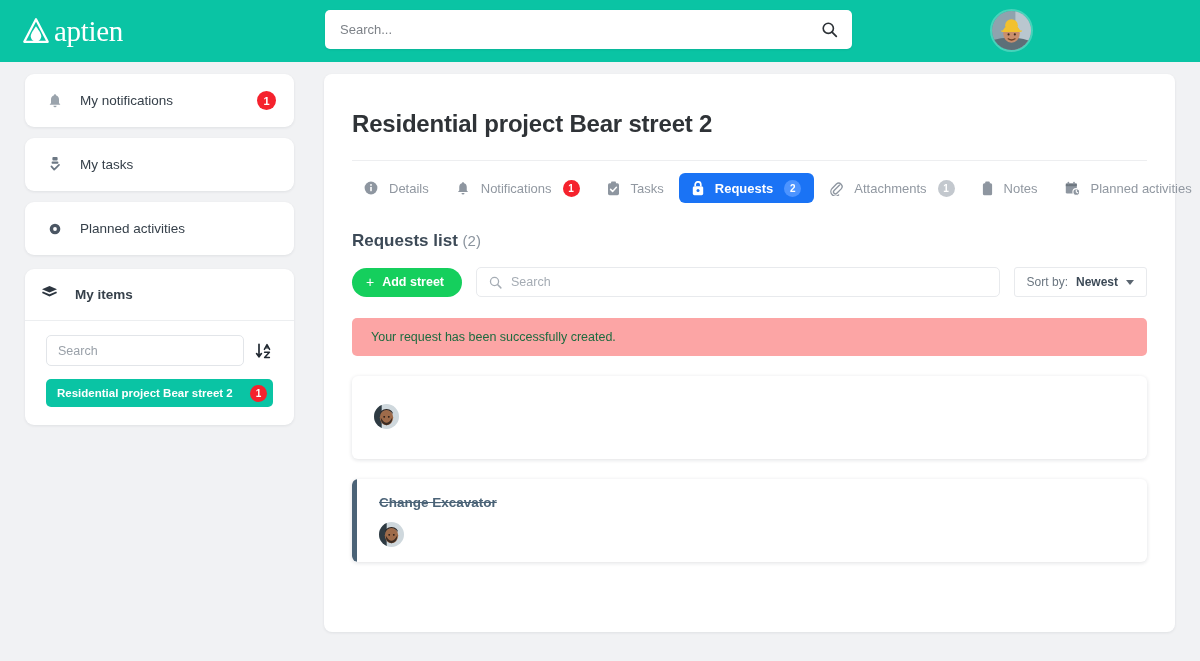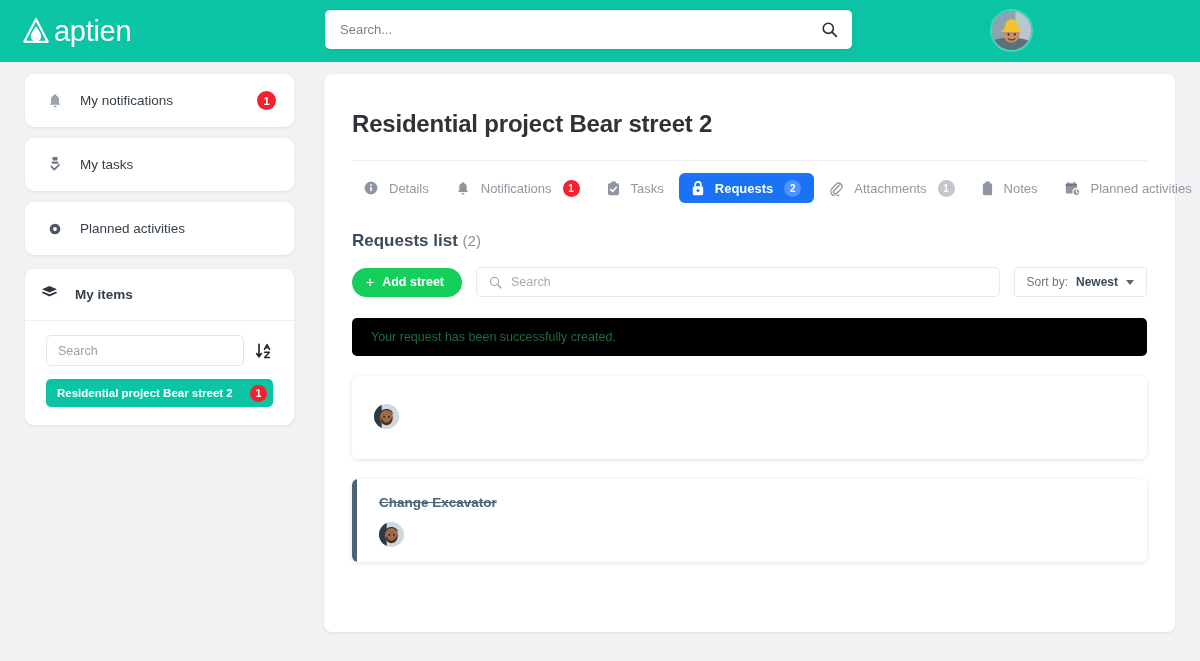--- a/index.html
+++ b/index.html
@@ -13,21 +13,21 @@
 
   
   .topbar {
     position: absolute; top: 0; left: 0;
     width: 1200px; height: 62px;
     background: #0ac4a4;
     display: flex; align-items: center;
   }
   .logo {
     display: flex; align-items: center;
-    margin-left: 21px; gap: 2px;
+    margin-left: 21px; gap: 2px; font-family: Liberation Serif, serif;
   }
   .logo-mark { width: 30px; height: 30px; display: block; }
   .logo-text {
     color: #ffffff; font-size: 29px; letter-spacing: -0.3px;
     font-weight: 400; line-height: 1;
     margin-left: 1px; margin-top: 1px;
   }
   .topsearch {
     position: absolute; left: 325px; top: 10px;
     width: 527px; height: 39px;
@@ -182,21 +182,21 @@
     font-size: 12px; color: #6b7680;
   }
   .sortby b { color: #3d4a57; }
   .caret {
     width: 0; height: 0; border-left: 4.5px solid transparent;
     border-right: 4.5px solid transparent; border-top: 5px solid #5a6570;
   }
 
   .alert {
     margin: 21px 28px 0 28px; height: 38px;
-    background: #000000; border-radius: 5px;
+    background: #fca5a5; border-radius: 5px;
     display: flex; align-items: center; padding: 0 19px;
     font-size: 12.5px; color: #1d6b3f;
   }
 
   .req-card {
     margin: 20px 28px 0 28px;
     background: #fff; border-radius: 6px;
     box-shadow: 0 1px 4px rgba(16,24,40,.13);
     height: 83px; padding: 16px 0 0 22px;
     position: relative; overflow: hidden;

